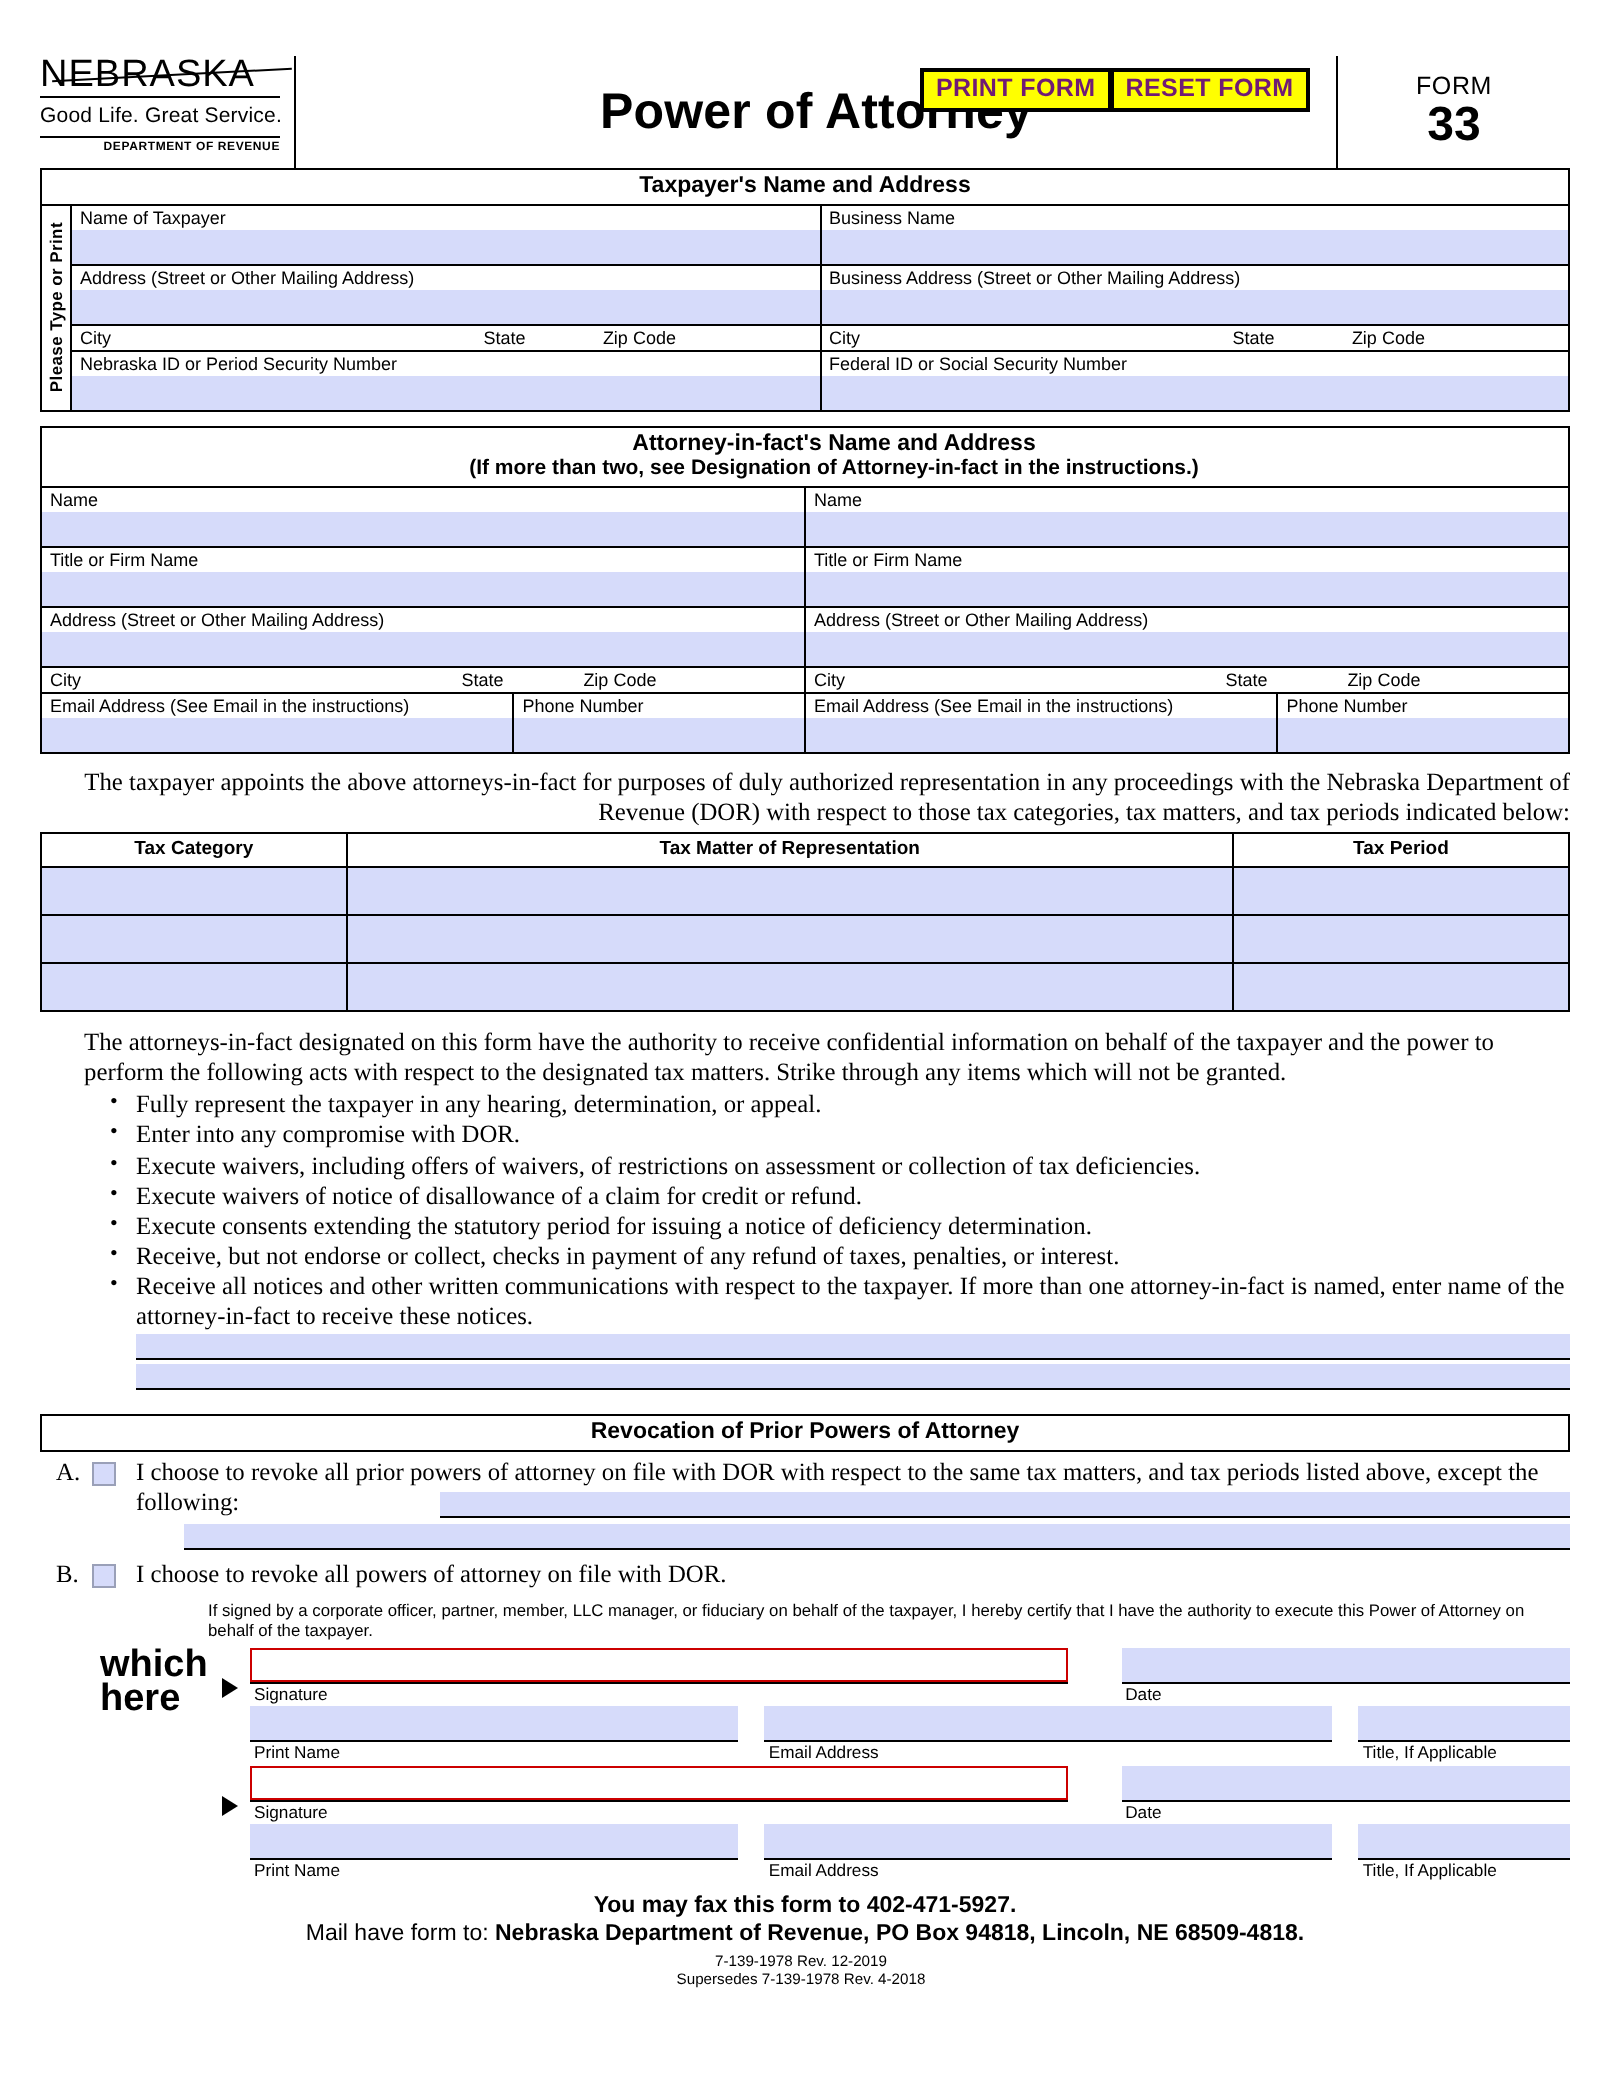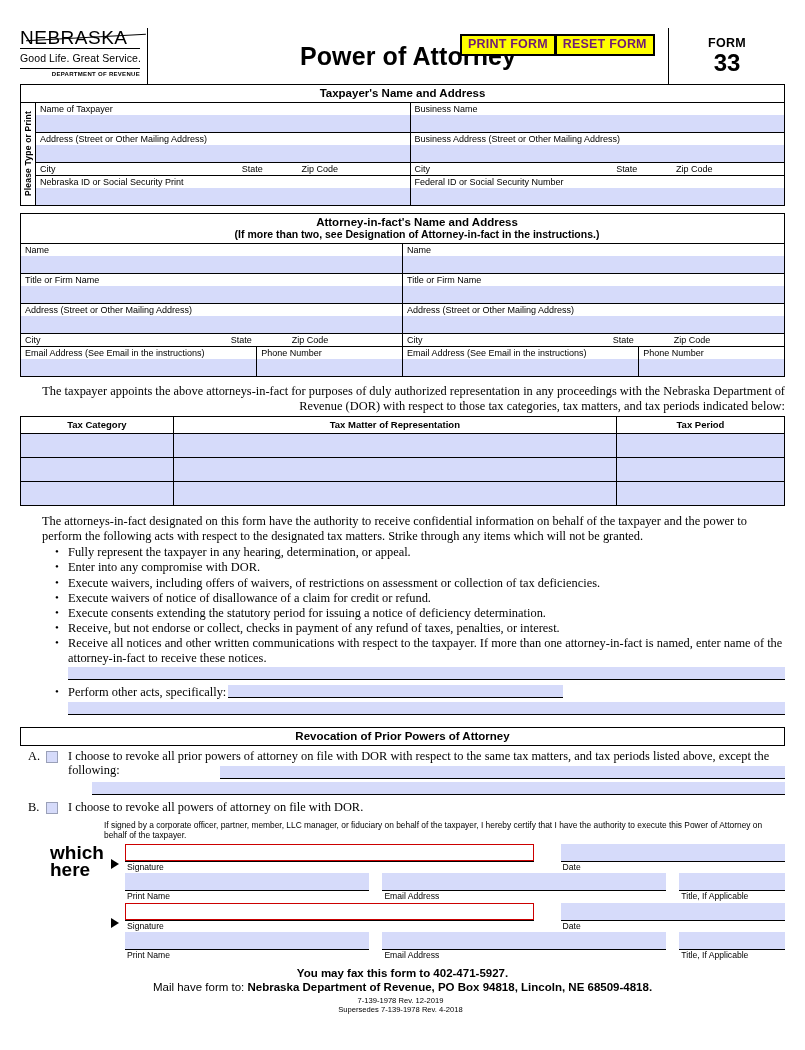--- a/index.html
+++ b/index.html
@@ -29,21 +29,21 @@
   .logo-cell { width:128px; border-right:1px solid #000; padding-right:6px; display:flex; flex-direction:column; justify-content:flex-start;}
   .logo-neb { position:relative; font-size:19px; font-weight:normal; letter-spacing:.5px; line-height:1;
               font-family:"Liberation Sans", sans-serif; padding-bottom:1px; border-bottom:1.3px solid #000; width:120px;}
   .logo-neb .strike { position:absolute; left:6px; right:-6px; top:9px; height:1.3px; background:#000; transform:rotate(-3deg); }
   .logo-tag { font-size:10.5px; margin-top:3px; letter-spacing:.1px; }
   .logo-dept { font-size:6px; font-weight:bold; letter-spacing:.3px; text-align:right; margin-top:4px;
                border-top:1.3px solid #000; padding-top:2px; width:120px; }
   .title-cell { flex:1; display:flex; align-items:center; justify-content:center; border-right:1px solid #000; }
   .title-cell h1 { margin:0; font-size:25px; font-weight:bold; letter-spacing:.1px; }
   .form-cell { width:116px; display:flex; flex-direction:column; align-items:center; justify-content:center; }
-  .form-word { font-size:12.5px; font-weight:bold; letter-spacing:.3px; }
+  .form-word { font-size:12.5px; font-weight:normal; letter-spacing:.3px; }
   .form-num { font-size:24px; font-weight:bold; line-height:1.05; }
 
   
   .band { border:1.2px solid #000; text-align:center; font-weight:bold; font-size:11.5px;
           padding:2px 0 3px; }
   .band .sub { font-size:10.5px; font-weight:bold; display:block; }
 
   
   .block { border-left:1.2px solid #000; border-right:1.2px solid #000; border-bottom:1.2px solid #000; }
   .grow { display:flex; }
@@ -160,21 +160,21 @@
                 <div class="t-state lbl">State</div>
                 <div class="t-zip lbl">Zip Code</div>
               </div>
               <div class="triple-f">
                 <div class="f-city"></div>
                 <div class="f-state"></div>
                 <div class="f-zip"></div>
               </div>
             </div>
             <div class="cellwrap">
-              <div class="lbl">Nebraska ID or Social Security Print</div>
+              <div class="lbl">Nebraska ID or Period Security Number</div>
               <div class="fld"></div>
             </div>
           </div>
 
           <div class="gcol">
             <div class="cellwrap">
               <div class="lbl">Business Name</div>
               <div class="fld"></div>
             </div>
             <div class="cellwrap">
@@ -325,25 +325,20 @@
     <li>Fully represent the taxpayer in any hearing, determination, or appeal.</li>
     <li>Enter into any compromise with DOR.</li>
     <li>Execute waivers, including offers of waivers, of restrictions on assessment or collection of tax deficiencies.</li>
     <li>Execute waivers of notice of disallowance of a claim for credit or refund.</li>
     <li>Execute consents extending the statutory period for issuing a notice of deficiency determination.</li>
     <li>Receive, but not endorse or collect, checks in payment of any refund of taxes, penalties, or interest.</li>
     <li>Receive all notices and other written communications with respect to the taxpayer. If more than one attorney-in-fact is named, enter name of the attorney-in-fact to receive these notices.</li>
   </ul>
   <div class="linefld" style="margin-left:48px;margin-right:0;"></div>
 
-  <ul class="acts" style="margin-top:5px;">
-    <li>
-      <span>Perform other acts, specifically:</span><span class="inline-fill" style="width:335px;margin-left:2px;"></span>
-    </li>
-  </ul>
   <div class="linefld" style="margin-left:48px;"></div>
 
   <div class="band" style="margin-top:12px;">Revocation of Prior Powers of Attorney</div>
 
   <div class="rev-row">
     <div class="rev-letter">A.</div>
     <div class="chk"></div>
     <div class="rev-text">I choose to revoke all prior powers of attorney on file with DOR with respect to the same tax matters, and tax periods listed above, except the following:</div>
   </div>
   <div style="display:flex;margin-left:200px;margin-top:-14px;">

